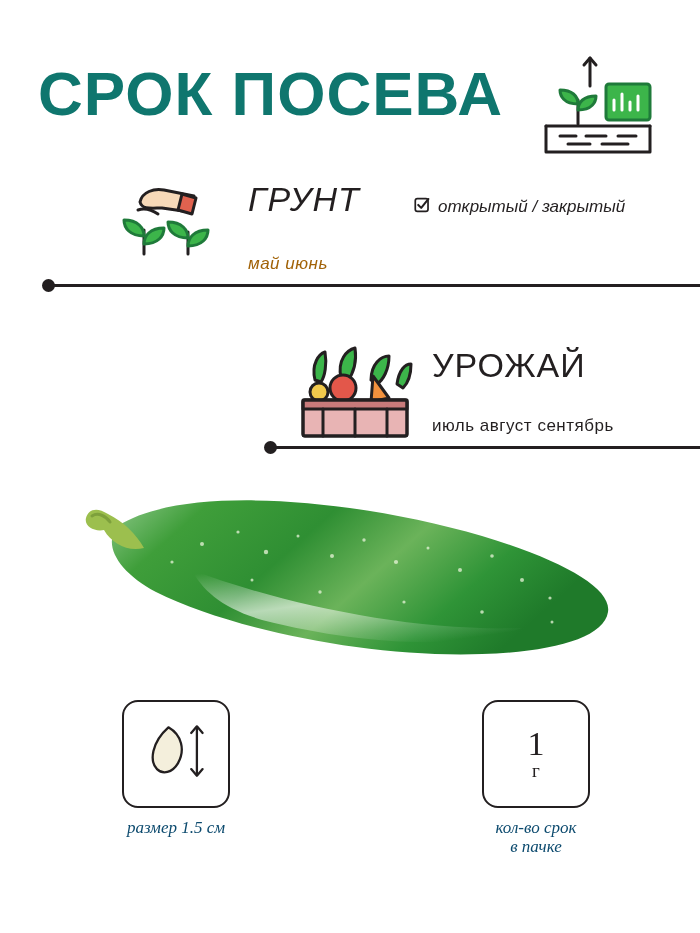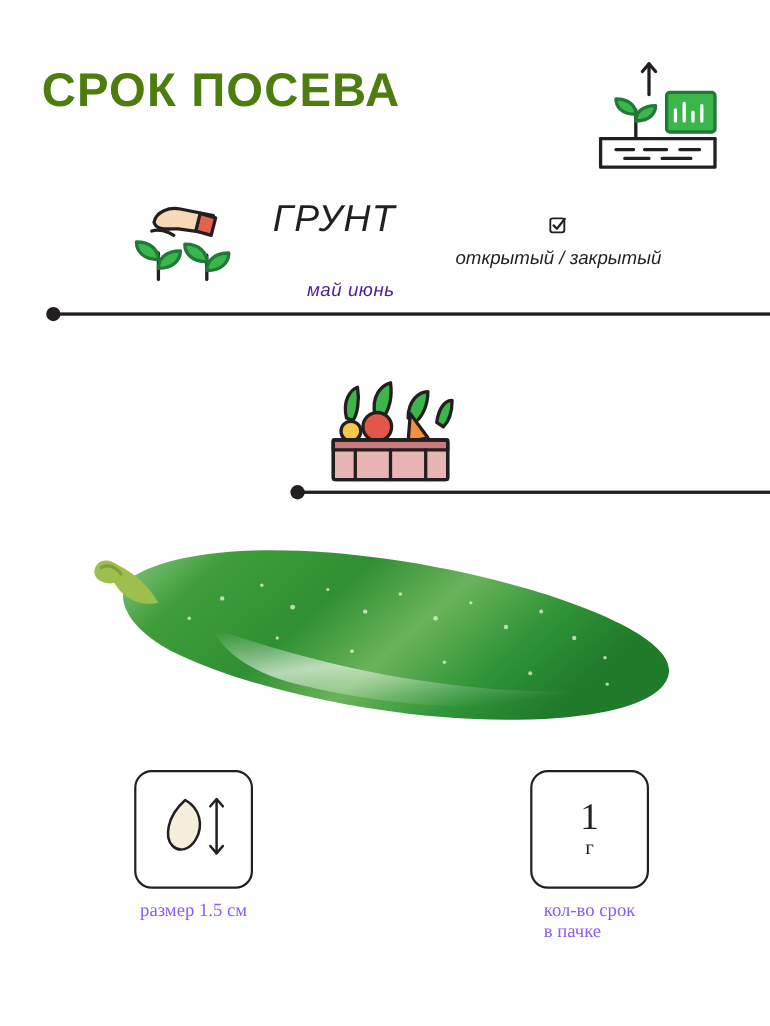--- a/index.html
+++ b/index.html
@@ -21,24 +21,24 @@
     position: absolute;
     top: 52px;
     left: 38px;
     width: 624px;
     height: 110px;
   }
   .main-title {
     position: absolute;
     left: 0;
     top: 6px;
-    font-size: 43px;
+    font-size: 62px;
     font-weight: bold;
     letter-spacing: 1px;
-    color: #4d7c0f;
+    color: #0f766e;
     white-space: nowrap;
     text-align: center;
   }
   .title-icon {
     position: absolute;
     right: 8px;
     top: 0;
     width: 120px;
     height: 110px;
   }
@@ -70,31 +70,29 @@
   .checkline {
     position: absolute;
     left: 374px;
     top: 18px;
     font-size: 17px;
     color: #231f20;
     display: flex;
     align-items: center;
     gap: 7px;
     white-space: nowrap;
-    flex-direction: column;
   }
   .months-ground {
     position: absolute;
     left: 208px;
     top: 76px;
     font-size: 17px;
     letter-spacing: 0.5px;
-    color: #4c1d95;
+    color: #a16207;
     white-space: nowrap;
-    margin-left: 31px;
   }
   .line-ground {
     position: absolute;
     left: 8px;
     top: 106px;
     width: 652px;
     height: 3px;
     background: #231f20;
   }
   .dot-ground {
@@ -189,23 +187,24 @@
     display: flex;
     align-items: center;
     justify-content: center;
     box-sizing: border-box;
   }
   .badge-caption {
     margin-top: 10px;
     font-family: "Liberation Serif", serif;
     font-size: 17px;
     line-height: 1.12;
-    text-align: left;
-    color: #8b5cf6;
+    text-align: center;
+    color: #0c4a6e;
     white-space: pre-line;
+    font-style: italic;
   }
   .qty-num {
     font-family: "Liberation Serif", serif;
     font-size: 34px;
     line-height: 1;
     text-align: center;
     color: #231f20;
   }
   .qty-unit {
     font-family: "Liberation Serif", serif;
@@ -293,20 +292,22 @@
 
         <circle cx="34" cy="56" r="9" fill="#f2c94c"></circle>
 
         <rect x="18" y="64" width="104" height="36" rx="2" fill="#e8b4b4"></rect>
         <rect x="18" y="64" width="104" height="9" fill="#c97b7b"></rect>
         <path d="M38 73 V100 M70 73 V100 M102 73 V100"></path>
         <rect x="18" y="64" width="104" height="36" rx="2" fill="none"></rect>
       </g>
     </svg>
   </div>
+  <div class="harvest-label">УРОЖАЙ</div>
+  <div class="months-harvest">июль  август  сентябрь</div>
   <div class="dot-harvest"></div>
   <div class="line-harvest"></div>
 </div>
 
 <div class="photo">
   <svg viewBox="0 0 600 230" width="600" height="230">
     <defs>
       <linearGradient id="zg" x1="0" y1="0" x2="1" y2="0.35">
         <stop offset="0%" stop-color="#8fc98a"></stop>
         <stop offset="18%" stop-color="#3f9e3a"></stop>

